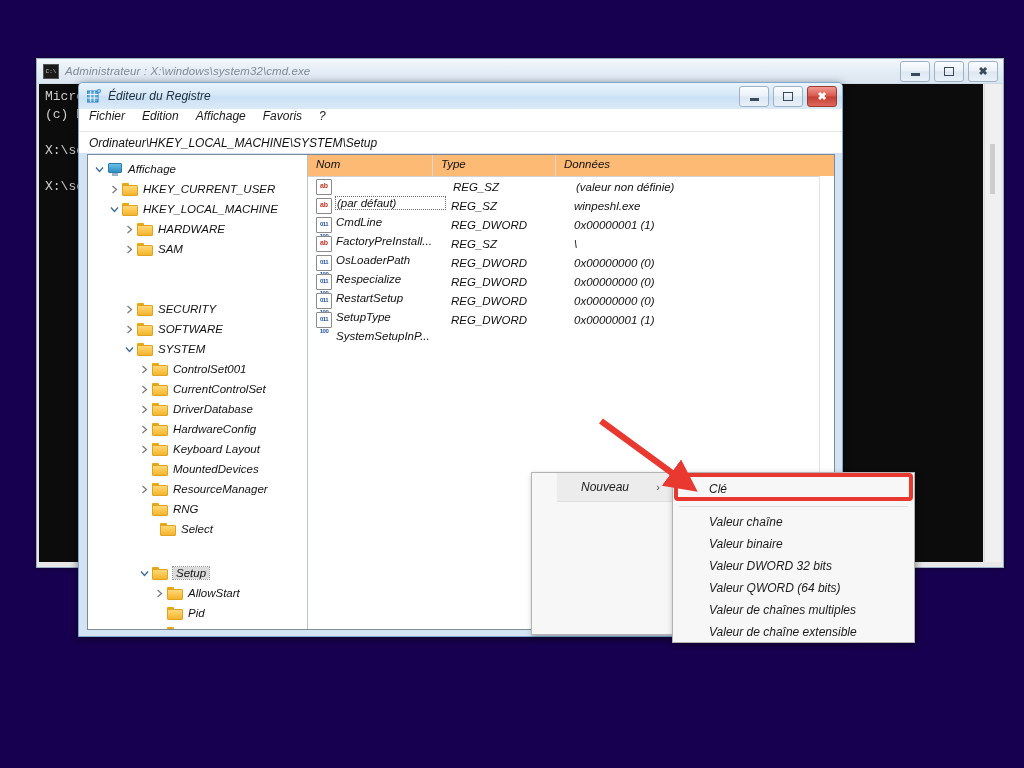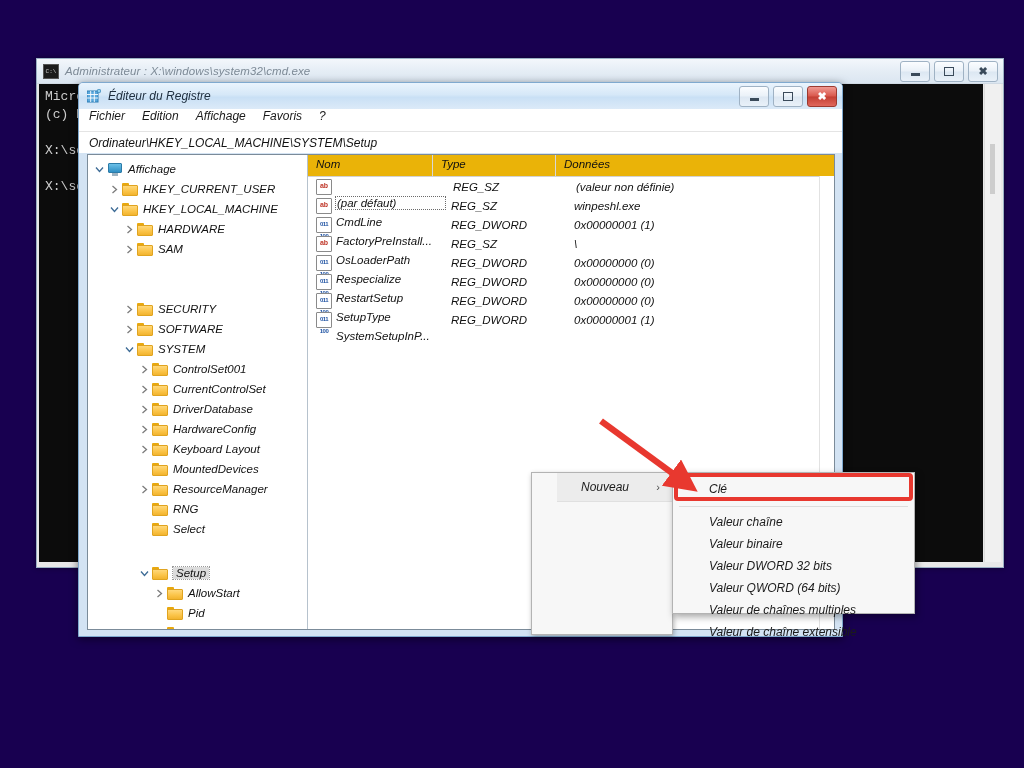--- a/index.html
+++ b/index.html
@@ -219,21 +219,21 @@
 
   #list-pane {
     flex: 1;
     position: relative;
     overflow: hidden;
     background: #fff;
   }
   #list-header {
     height: 21px;
     display: flex;
-    background: #eab308;
+    background: #fdba74;
     border-bottom: 1px solid #d2d2d2;
   }
   .col-h {
     font-size: 11.5px; font-style: italic; color: #111;
     padding: 3px 0 0 8px;
     border-right: 1px solid #d8d8d8;
     box-sizing: border-box;
   }
   .col-name { width: 125px; }
   .col-type { width: 123px; }
@@ -295,21 +295,21 @@
     position: relative;
   }
   #ctx-parent .arrow {
     position: absolute; right: 12px; top: 50%;
     transform: translateY(-50%);
     font-size: 11px; color: #4a4a4a; font-style: normal;
   }
   #ctx-sub {
     position: absolute;
     left: 672px; top: 472px;
-    width: 243px; height: 142px;
+    width: 243px; height: 171px;
     background: #f7f7f7;
     border: 1px solid #b3b3b3;
     box-shadow: 2px 3px 7px rgba(0,0,0,.35);
     box-sizing: border-box;
     padding-top: 2px;
   }
   #ctx-sub .ctx-row {
     height: 22px;
     display: flex; align-items: center;
     font-size: 12px; font-style: italic; color: #1b1b1b;
@@ -537,21 +537,21 @@
                 </svg>
               </span>
               <span class="folder"></span>
               <span class="tree-label">ResourceManager</span>
             </div>
             <div class="tree-row" style="padding-left: 49px;">
               <span class="tw"></span>
               <span class="folder"></span>
               <span class="tree-label">RNG</span>
             </div>
-            <div class="tree-row" style="padding-left: 49px;">
+            <div class="tree-row" style="padding-left: 49px; margin-left: 8px;">
               <span class="tw"></span>
               <span class="folder"></span>
               <span class="tree-label">Select</span>
             </div>
             <div class="tree-row selected" style="padding-left: 49px; margin-top: 24px;">
               <span class="tw open">
                 <svg width="9" height="9" viewBox="0 0 9 9">
                   <path d="M1 2.5 L4.5 6.5 L8 2.5" fill="none" stroke="currentColor" stroke-width="1.3"></path>
                 </svg>
               </span>

